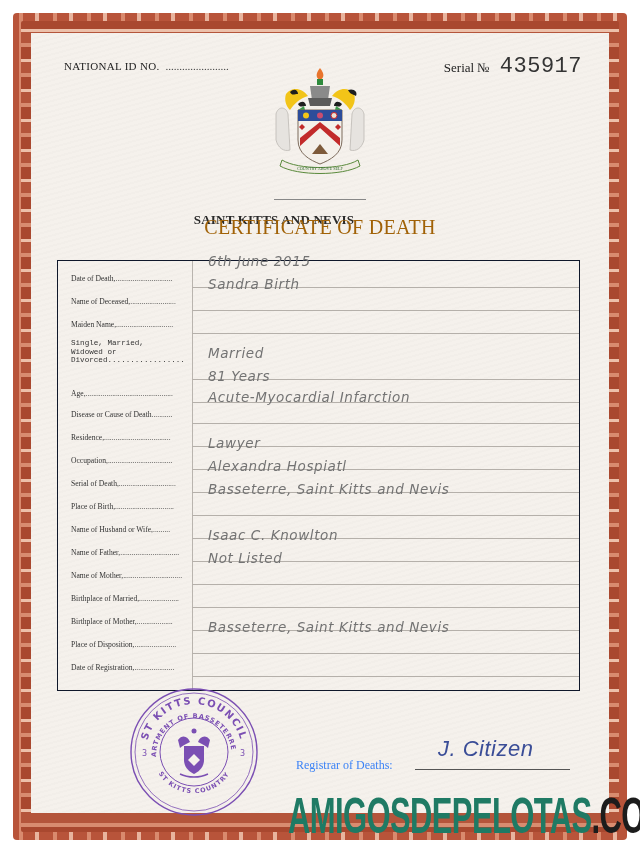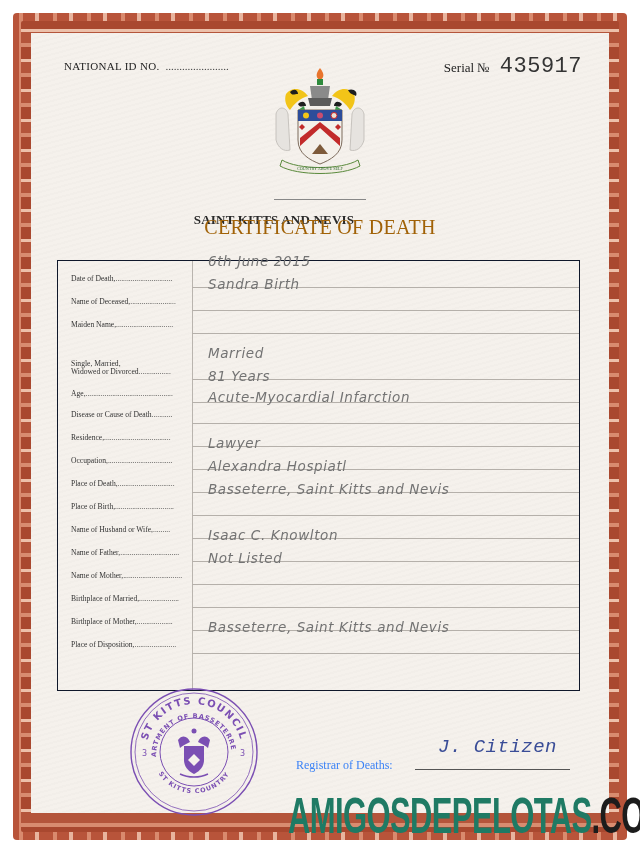--- a/index.html
+++ b/index.html
@@ -50,33 +50,33 @@
 
   .table {
     position: absolute; left: 57px; top: 260px; width: 523px; height: 431px;
     border: 1px solid #0f172a;
   }
   .divider { position: absolute; left: 134px; top: 0; bottom: 0; width: 1px; background: #b9b4ae; }
   .row { position: absolute; left: 0; width: 100%; height: 23px; }
   .row .label {
     position: absolute; left: 13px; bottom: 4px; width: 115px; font-size: 7.6px; color: #333; line-height: 1.15; white-space: nowrap; overflow: hidden;
   }
-  .row .label.two { bottom: 3px; }
+  .row .label.two { bottom: 15px; font-family: Liberation Mono, monospace; }
   .row .line { position: absolute; left: 134px; right: 0; bottom: 0; height: 1px; background: #b5b0aa; }
   .row .value {
     position: absolute; left: 150px; bottom: 19px;
     font-family: "DejaVu Sans", sans-serif; font-style: italic; font-size: 13.5px; color: #737373; letter-spacing: 0.6px;
   }
 
   .stamp { position: absolute; left: 128px; top: 686px; width: 132px; height: 132px; }
   .registrar { position: absolute; left: 296px; top: 758px; font-size: 12px; color: #3b82f6; }
   .sig-line { position: absolute; left: 415px; top: 769px; width: 155px; height: 1px; background: #555; }
   .signature {
-    position: absolute; left: 438px; top: 736px; font-family: Liberation Mono, monospace; font-style: italic;
-    font-size: 19px; color: #3a4d97; letter-spacing: 0.5px;
+    position: absolute; left: 438px; top: 736px; font-family: Liberation Sans, sans-serif; font-style: italic;
+    font-size: 22px; color: #3a4d97; letter-spacing: 0.5px;
   }
   .watermark {
     position: absolute; left: 288px; top: 781px; height: 60px; display: flex; align-items: flex-end;
     font-family: "Liberation Sans", "DejaVu Sans", sans-serif; font-weight: bold; font-size: 50px;
     letter-spacing: -1px; transform: scaleX(0.62); transform-origin: left bottom; line-height: 1;
   }
   .watermark .brand { color: #1f7a64; }
   .watermark .tld { color: #1c1c1c; }
 </style>
 </head>
@@ -173,21 +173,21 @@
     <div class="label">Residence,...................................</div>
     <div class="value"></div>
     <div class="line"></div>
   </div>
   <div class="row" style="top:186px">
     <div class="label">Occupation,..................................</div>
     <div class="value">Lawyer</div>
     <div class="line"></div>
   </div>
   <div class="row" style="top:209px">
-    <div class="label">Place of Death,..............................</div>
+    <div class="label">Serial of Death,..............................</div>
     <div class="value">Alexandra Hospiatl</div>
     <div class="line"></div>
   </div>
   <div class="row" style="top:232px">
     <div class="label">Place of Birth,...............................</div>
     <div class="value">Basseterre, Saint Kitts and Nevis</div>
     <div class="line"></div>
   </div>
   <div class="row" style="top:255px">
     <div class="label">Name of Husband or Wife,.........</div>
@@ -210,20 +210,25 @@
     <div class="line"></div>
   </div>
   <div class="row" style="top:347px">
     <div class="label">Birthplace of Mother,...................</div>
     <div class="value"></div>
     <div class="line"></div>
   </div>
   <div class="row" style="top:370px">
     <div class="label">Place of Disposition,......................</div>
     <div class="value">Basseterre, Saint Kitts and Nevis</div>
+    <div class="line"></div>
+  </div>
+  <div class="row" style="top:393px">
+    <div class="label">Date of Registration,.....................</div>
+    <div class="value"></div>
     <div class="line"></div>
   </div>
 </div>
 
 <svg class="stamp" viewBox="0 0 132 132">
   <defs>
     <path id="arcTop" d="M18 66 A48 48 0 0 1 114 66"></path>
     <path id="arcInner" d="M28 70 A38 38 0 0 1 104 70"></path>
     <path id="arcBottom" d="M26 78 A42 42 0 0 0 106 78"></path>
   </defs>

